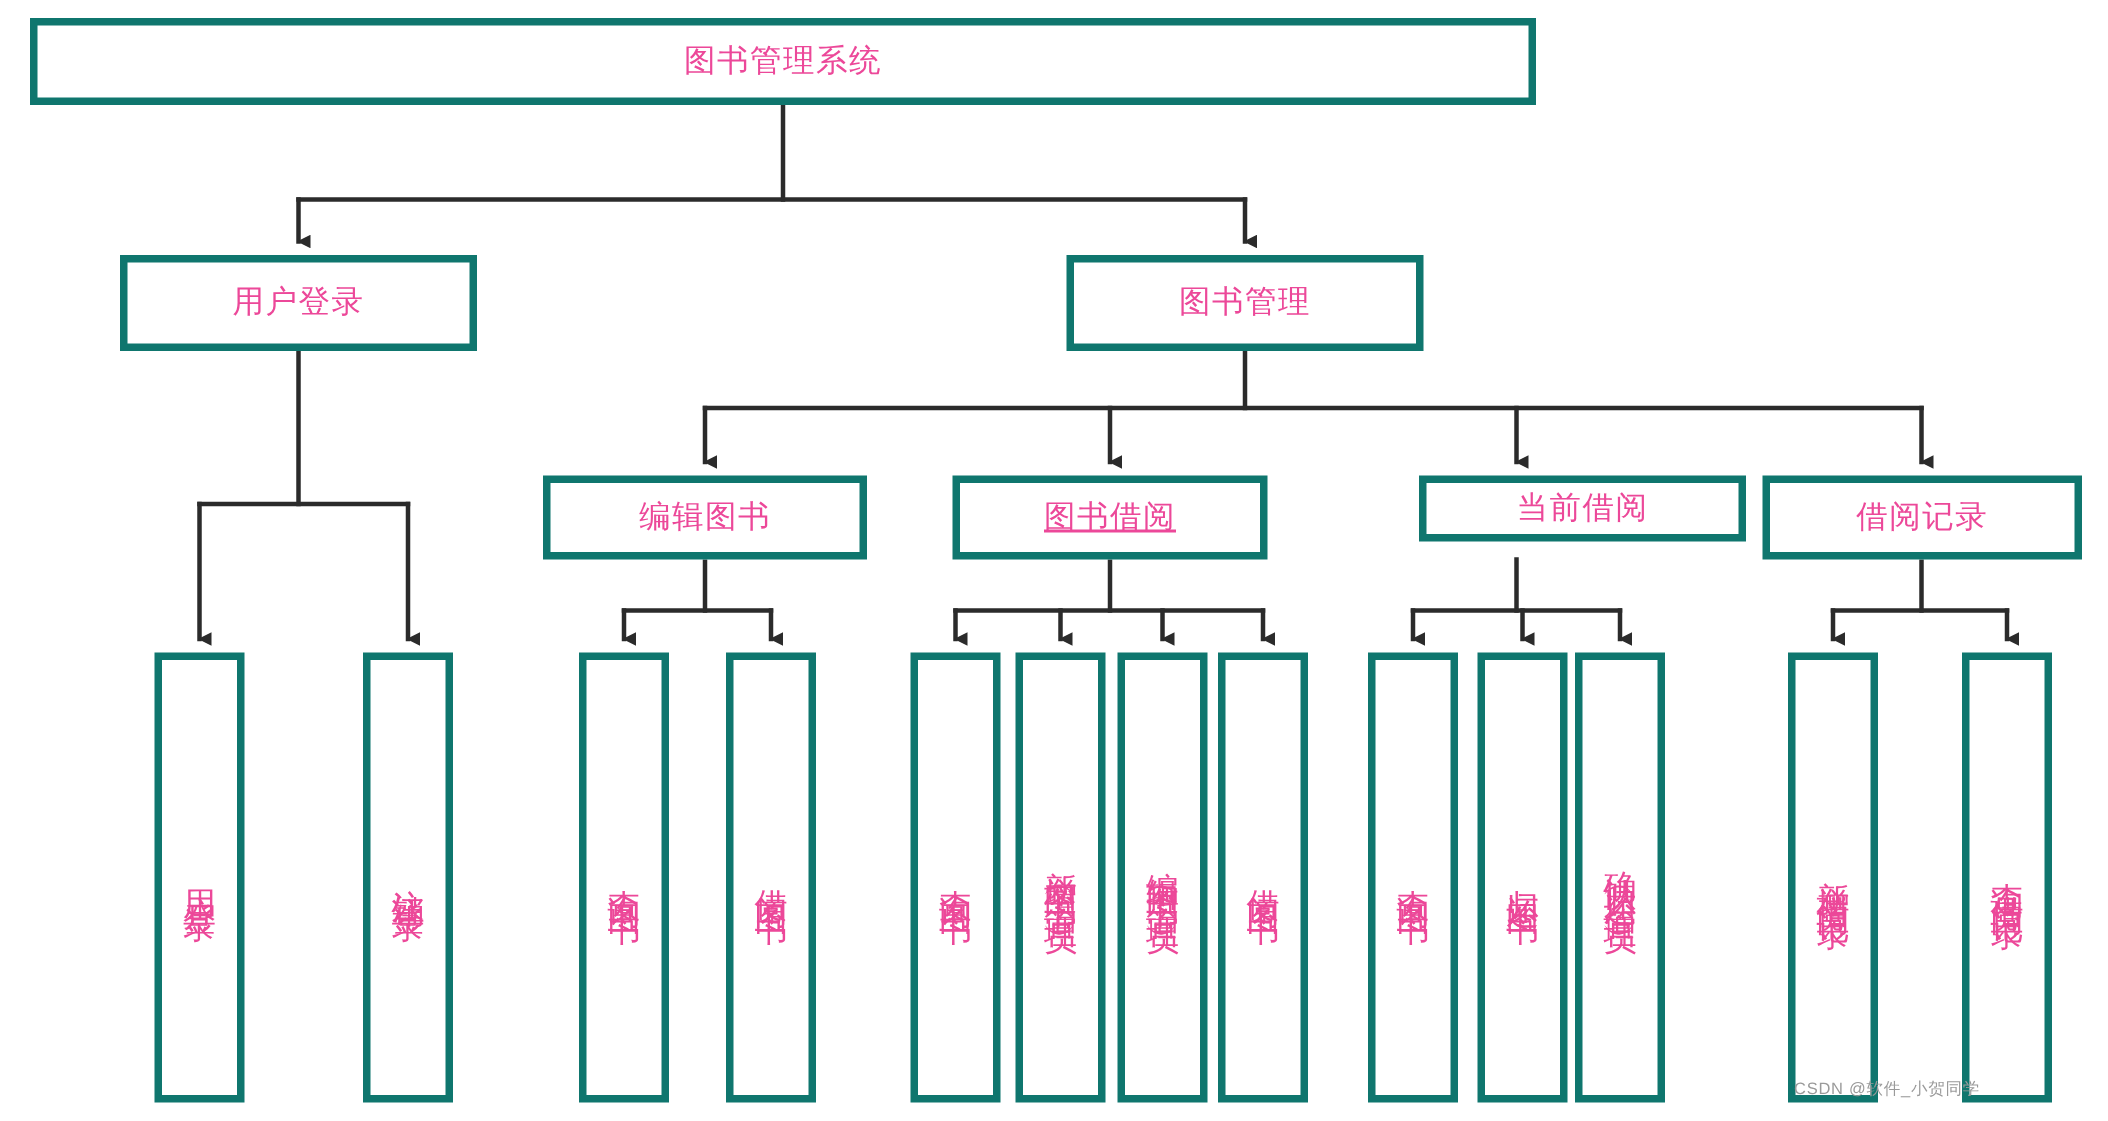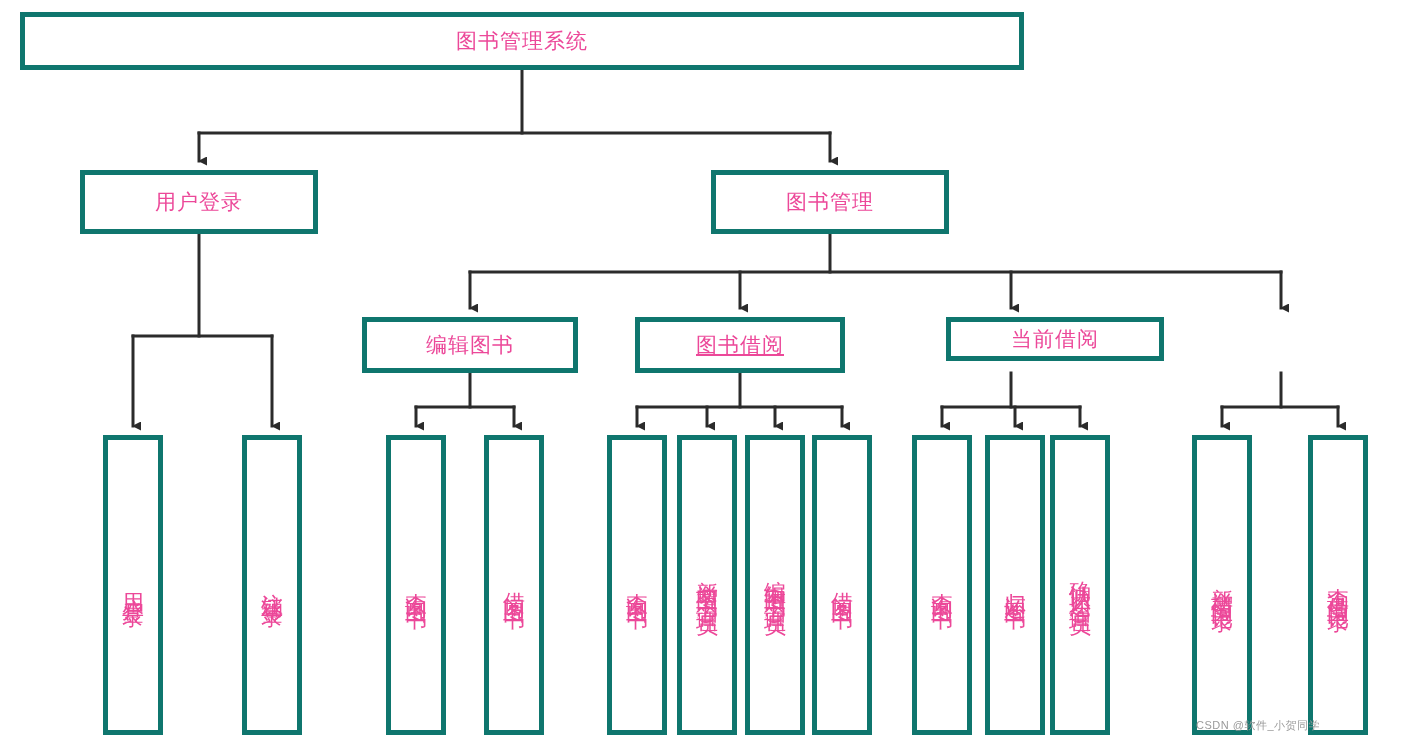--- a/index.html
+++ b/index.html
@@ -134,20 +134,23 @@
 
   <div class="node horizontal" style="left: 362px; top: 317px; width: 216px; height: 56px;">
     <span class="node-label">编辑图书</span>
   </div>
   <div class="node horizontal" style="left: 635px; top: 317px; width: 210px; height: 56px; text-decoration: underline;">
     <span class="node-label">图书借阅</span>
   </div>
   <div class="node horizontal" style="left: 946px; top: 317px; width: 218px; height: 44px;">
     <span class="node-label">当前借阅</span>
   </div>
+  <div class="node horizontal" style="left: 1175px; top: 317px; width: 213px; height: 56px;">
+    <span class="node-label">借阅记录</span>
+  </div>
 
   <div class="node vertical" style="left: 103px; top: 435px; width: 60px; height: 300px;">
     <span class="node-label">用户登录</span>
   </div>
   <div class="node vertical" style="left: 242px; top: 435px; width: 60px; height: 300px;">
     <span class="node-label">注销登录</span>
   </div>
   <div class="node vertical" style="left: 386px; top: 435px; width: 60px; height: 300px;">
     <span class="node-label">查询图书</span>
   </div>

